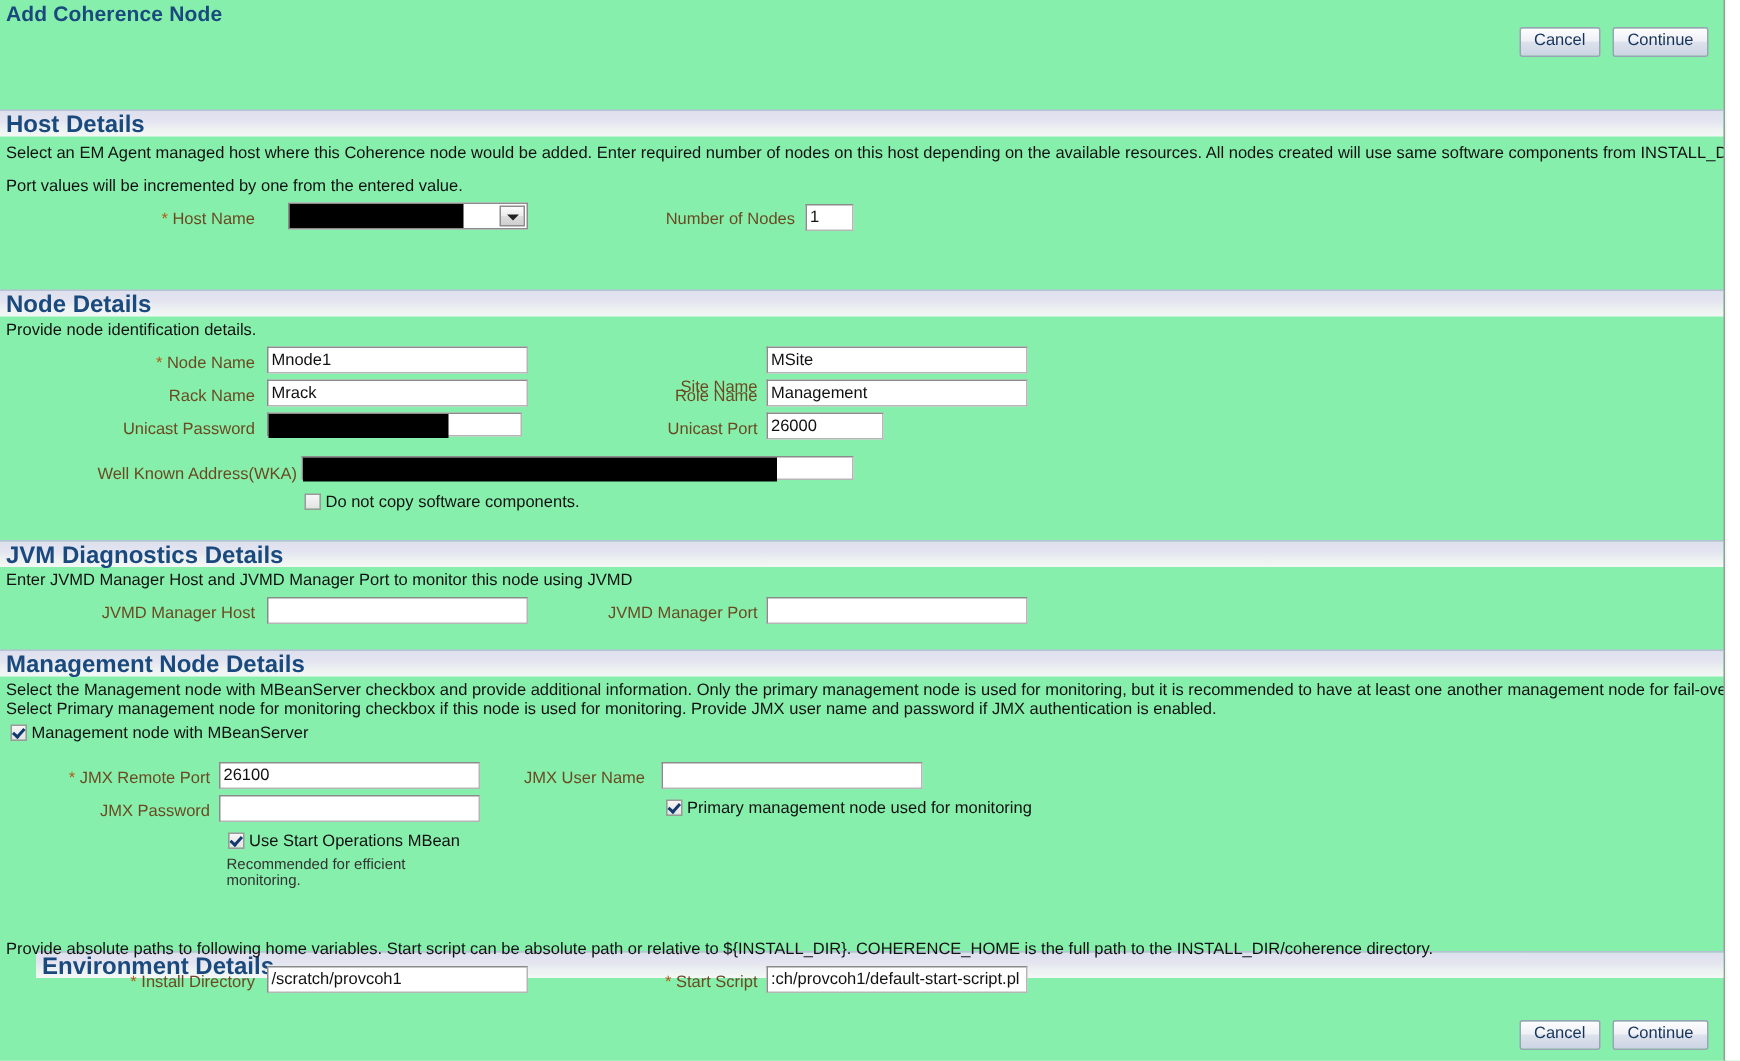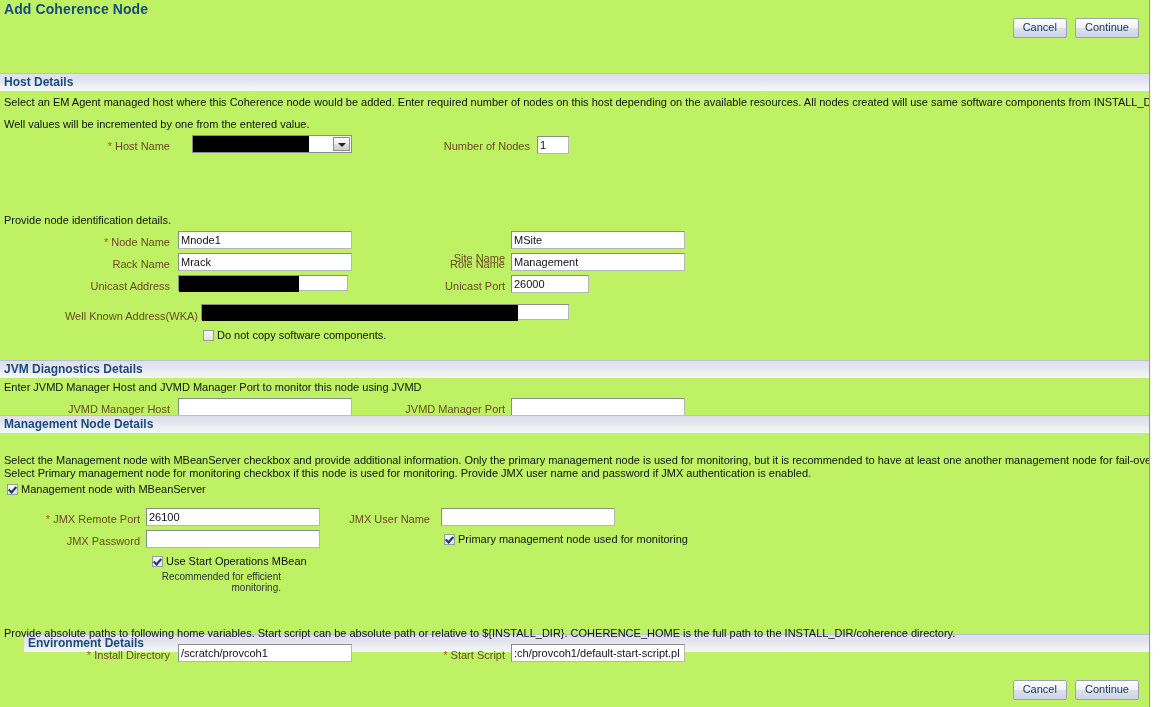--- a/index.html
+++ b/index.html
@@ -15,21 +15,21 @@
     font-size: 11px;
     color: #1a1a1a;
     overflow: hidden;
     position: relative;
   }
   .page {
     position: absolute;
     left: 0; top: 0;
     width: 1150px;
     height: 707px;
-    background: #bef264;
+    background: #86efac;
     border-right: 1px solid #9a9a9a;
     box-sizing: border-box;
     overflow: hidden;
   }
   .right-gutter {
     position: absolute;
     right: 0; top: 0;
     width: 9px; height: 707px;
     background: #ffffff;
   }
@@ -68,21 +68,21 @@
     position: absolute;
     left: 0;
     width: 1149px;
     height: 17px;
     background: linear-gradient(to bottom, #dfe0ee 0%, #e3e4f0 38%, #eef3f2 75%, #f3f8f7 100%);
     border-top: 1px solid #b9bfd6;
   }
   .sec-header .sec-title {
     position: absolute;
     left: 4px; top: 1px;
-    font-size: 12px;
+    font-size: 16px;
     font-weight: bold;
     color: #1a4a7d;
     white-space: nowrap;
   }
 
   .sec-desc {
     position: absolute;
     left: 4px;
     font-size: 11px;
     color: #111;
@@ -199,46 +199,49 @@
 
   <div class="top-actions">
     <button class="btn">Cancel</button>
     <button class="btn">Continue</button>
   </div>
 
   <div class="sec-header" style="top:73px;">
     <div class="sec-title">Host Details</div>
   </div>
   <div class="sec-desc" style="top:96px;">Select an EM Agent managed host where this Coherence node would be added. Enter required number of nodes on this host depending on the available resources. All nodes created will use same software components from INSTALL_DIR.</div>
-  <div class="sec-desc" style="top:118px;">Well values will be incremented by one from the entered value.</div>
+  <div class="sec-desc" style="top:118px;">Port values will be incremented by one from the entered value.</div>
 
   <div class="fl" style="left:60px; top:139px; width:110px;"><span class="req">*</span> <span>Host Name</span></div>
   <div class="sel-wrap" style="left:192px; top:135px; width:160px;">
     <div class="redacted" style="left:0px; top:0px; width:116px; height:16px;"></div>
     <div class="sel-arrow"></div>
   </div>
 
   <div class="fl" style="left:380px; top:139px; width:150px;">Number of Nodes</div>
   <div class="txt" style="left:537px; top:136px; width:26px;">1</div>
 
+  <div class="sec-header" style="top:193px;">
+    <div class="sec-title">Node Details</div>
+  </div>
   <div class="sec-desc" style="top:214px;">Provide node identification details.</div>
 
   <div class="fl" style="left:60px; top:235px; width:110px;"><span class="req">*</span> <span>Node Name</span></div>
   <div class="txt" style="left:178px; top:231px; width:168px;">Mnode1</div>
 
   <div class="fl" style="left:390px; top:235px; width:115px;margin-top:16px;">Site Name</div>
   <div class="txt" style="left:511px; top:231px; width:168px;">MSite</div>
 
   <div class="fl" style="left:60px; top:257px; width:110px;">Rack Name</div>
   <div class="txt" style="left:178px; top:253px; width:168px;">Mrack</div>
 
   <div class="fl" style="left:390px; top:257px; width:115px;">Role Name</div>
   <div class="txt" style="left:511px; top:253px; width:168px;">Management</div>
 
-  <div class="fl" style="left:46px; top:279px; width:124px;">Unicast Address</div>
+  <div class="fl" style="left:46px; top:279px; width:124px;">Unicast Password</div>
   <div class="txt" style="left:178px; top:275px; width:168px; padding:0;">
     <div class="redacted" style="left:0px; top:0px; width:120px; height:16px;"></div>
   </div>
 
   <div class="fl" style="left:390px; top:279px; width:115px;">Unicast Port</div>
   <div class="txt" style="left:511px; top:275px; width:72px;">26000</div>
 
   <div class="fl" style="left:30px; top:309px; width:140px;margin-left:28px;">Well Known Address(WKA)</div>
   <div class="txt" style="left:201px; top:304px; width:366px; padding:0;">
     <div class="redacted" style="left:0px; top:0px; width:316px; height:16px;"></div>
@@ -252,21 +255,21 @@
     <div class="sec-title">JVM Diagnostics Details</div>
   </div>
   <div class="sec-desc" style="top:381px;">Enter JVMD Manager Host and JVMD Manager Port to monitor this node using JVMD</div>
 
   <div class="fl" style="left:50px; top:402px; width:120px;">JVMD Manager Host</div>
   <div class="txt blank" style="left:178px; top:398px; width:168px;"></div>
 
   <div class="fl" style="left:380px; top:402px; width:125px;">JVMD Manager Port</div>
   <div class="txt blank" style="left:511px; top:398px; width:168px;"></div>
 
-  <div class="sec-header" style="top:415px;">
+  <div class="sec-header" style="top:433px;">
     <div class="sec-title">Management Node Details</div>
   </div>
   <div class="sec-desc" style="top:454px;">Select the Management node with MBeanServer checkbox and provide additional information. Only the primary management node is used for monitoring, but it is recommended to have at least one another management node for fail-over.</div>
   <div class="sec-desc" style="top:467px;">Select Primary management node for monitoring checkbox if this node is used for monitoring. Provide JMX user name and password if JMX authentication is enabled.</div>
 
   <div class="cbrow" style="left:7px; top:483px;">
     <span class="cb checked"></span><span class="cb-label">Management node with MBeanServer</span>
   </div>
 
   <div class="fl" style="left:30px; top:512px; width:110px;"><span class="req">*</span> <span>JMX Remote Port</span></div>
@@ -278,21 +281,21 @@
   <div class="fl" style="left:30px; top:534px; width:110px;">JMX Password</div>
   <div class="txt blank" style="left:146px; top:530px; width:168px;"></div>
 
   <div class="cbrow" style="left:444px; top:533px;">
     <span class="cb checked"></span><span class="cb-label">Primary management node used for monitoring</span>
   </div>
 
   <div class="cbrow" style="left:152px; top:555px;">
     <span class="cb checked"></span><span class="cb-label">Use Start Operations MBean</span>
   </div>
-  <div class="hint" style="left:151px; top:571px; text-align:right;">Recommended for efficient monitoring.</div>
+  <div class="hint" style="left:151px; top:571px; text-align:left;">Recommended for efficient monitoring.</div>
 
   <div class="sec-header" style="top:634px;margin-left:24px;">
     <div class="sec-title">Environment Details</div>
   </div>
   <div class="sec-desc" style="top:627px;">Provide absolute paths to following home variables. Start script can be absolute path or relative to ${INSTALL_DIR}. COHERENCE_HOME is the full path to the INSTALL_DIR/coherence directory.</div>
 
   <div class="fl" style="left:60px; top:648px; width:110px;"><span class="req">*</span> <span>Install Directory</span></div>
   <div class="txt" style="left:178px; top:644px; width:168px;">/scratch/provcoh1</div>
 
   <div class="fl" style="left:390px; top:648px; width:115px;"><span class="req">*</span> <span>Start Script</span></div>

